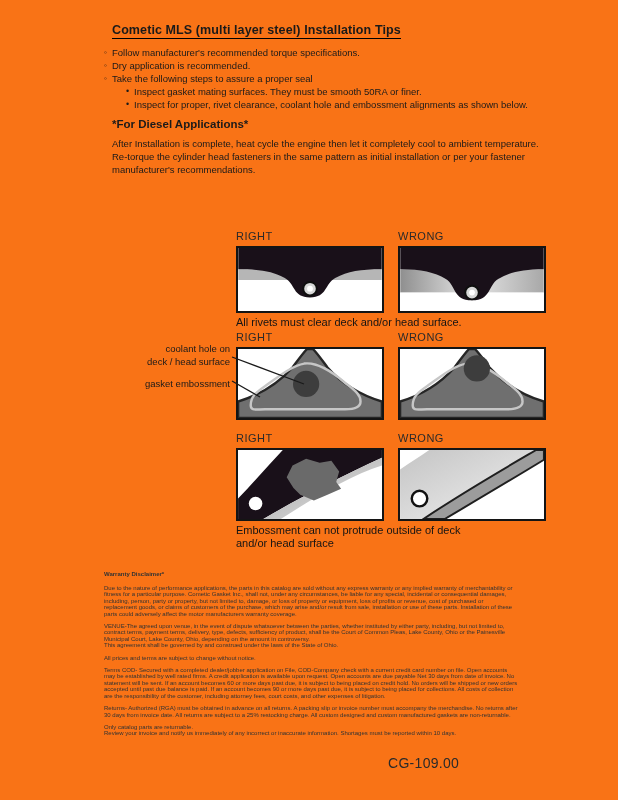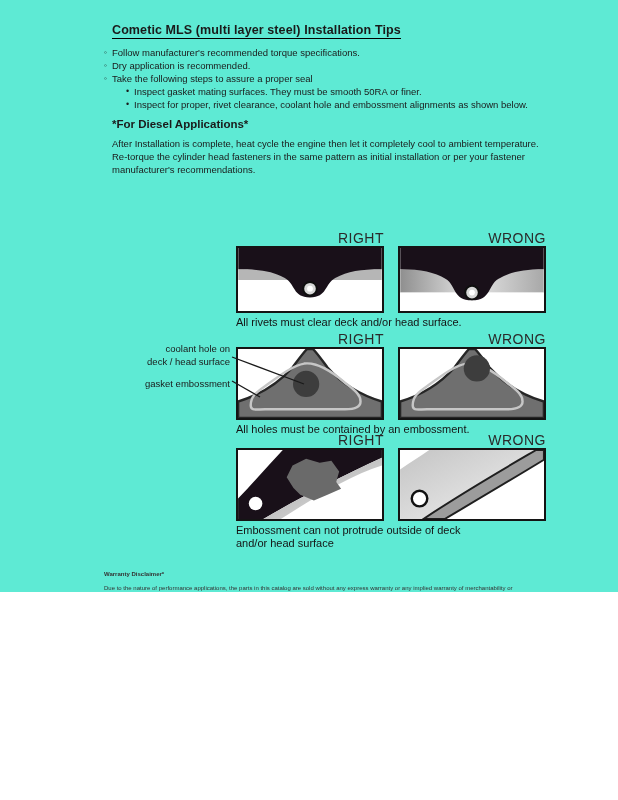--- a/index.html
+++ b/index.html
@@ -1,19 +1,19 @@
 <!DOCTYPE html>
 <html><head>
 <meta charset="utf-8">
 <style>
   html,body{margin:0;padding:0;background:#ffffff;}
   .page{
     position:relative;
-    width:618px;height:592px;
-    background:#5eead4;
+    width:618px;height:800px;
+    background:#f97316;
     font-family:"Liberation Sans", sans-serif;
     color:#1a1a1a;
     overflow:hidden;
   }
   
   .intro{position:absolute;left:104px;top:20px;width:448px;}
   .doc-title{
     display:inline-block;
     font-size:12.5px;font-weight:bold;
     border-bottom:1.5px solid #000;
@@ -26,21 +26,21 @@
   .sub{margin-left:22px;}
   
   .diesel{position:absolute;left:112px;top:118px;width:428px;}
   .diesel-heading{font-size:11.5px;font-weight:bold;margin-bottom:7px;}
   .diesel-para{font-size:9.5px;line-height:13px;margin-bottom:9px;white-space:pre-line;}
   
   .diagrams{position:absolute;left:236px;top:230px;width:310px;}
   .diag-row{position:absolute;left:0;width:310px;}
   .row1{top:0;} .row2{top:101px;} .row3{top:202px;}
   .diag-labels{display:flex;gap:14px;}
-  .diag-labels div{width:148px;text-align:right;font-size:14px;color:#2a2a2a;letter-spacing:.5px;height:15px;}
+  .diag-labels div{width:148px;text-align:left;font-size:11px;color:#2a2a2a;letter-spacing:.5px;height:15px;}
   .diag-boxes{display:flex;gap:14px;margin-top:1px;}
   .diag-box{width:144px;border:2px solid #141414;background:#fff;line-height:0;}
   .diag-caption{font-size:11px;line-height:12.5px;color:#141414;margin-top:3px;white-space:pre-line;}
   
   .side-labels{position:absolute;left:108px;top:342px;width:122px;text-align:right;font-size:9.5px;line-height:13px;color:#1a1a1a;}
   .side-label{white-space:pre-line;}
   .side-label + .side-label{margin-top:9px;}
   .leaders{position:absolute;left:228px;top:350px;}
   
   .warranty{position:absolute;left:104px;top:571px;width:414px;color:#333;}
@@ -142,21 +142,20 @@
           <svg width="144" height="69" viewBox="0 0 148 71">
             <rect width="148" height="71" fill="#ffffff"></rect>
             <rect y="63" width="148" height="8" fill="#7e7e7e"></rect>
             <line x1="0" y1="63" x2="148" y2="63" stroke="#4c4c4c" stroke-width="1.5"></line>
             <path d="M0,71 V54 C20,48 40,37 56,19 C62,11 67,4 71,0 H77 C81,4 86,11 92,19 C108,37 128,48 148,54 V71 Z" fill="#6f6f6f" stroke="#262626" stroke-width="2.5"></path>
             <path d="M13,58 C13,49 18,45 28,38 C42,28 56,17 68,15 C82,13 97,24 109,34 C119,42 126,46 126,54 C126,60 120,62 110,62 H28 C18,62 13,64 13,58 Z" fill="none" stroke="#c6c6c6" stroke-width="2.5" stroke-linejoin="round"></path>
             <circle cx="79" cy="20" r="13.5" fill="#3d3d3d"></circle>
           </svg>
         </div>
       </div>
-      <div class="diag-caption">All holes must be contained by an embossment.</div>
     </div>
 
     <div class="diag-row row3">
       <div class="diag-labels">
         <div>RIGHT</div>
         <div>WRONG</div>
       </div>
       <div class="diag-boxes">
         <div class="diag-box">
           <svg width="144" height="69" viewBox="0 0 148 71">

